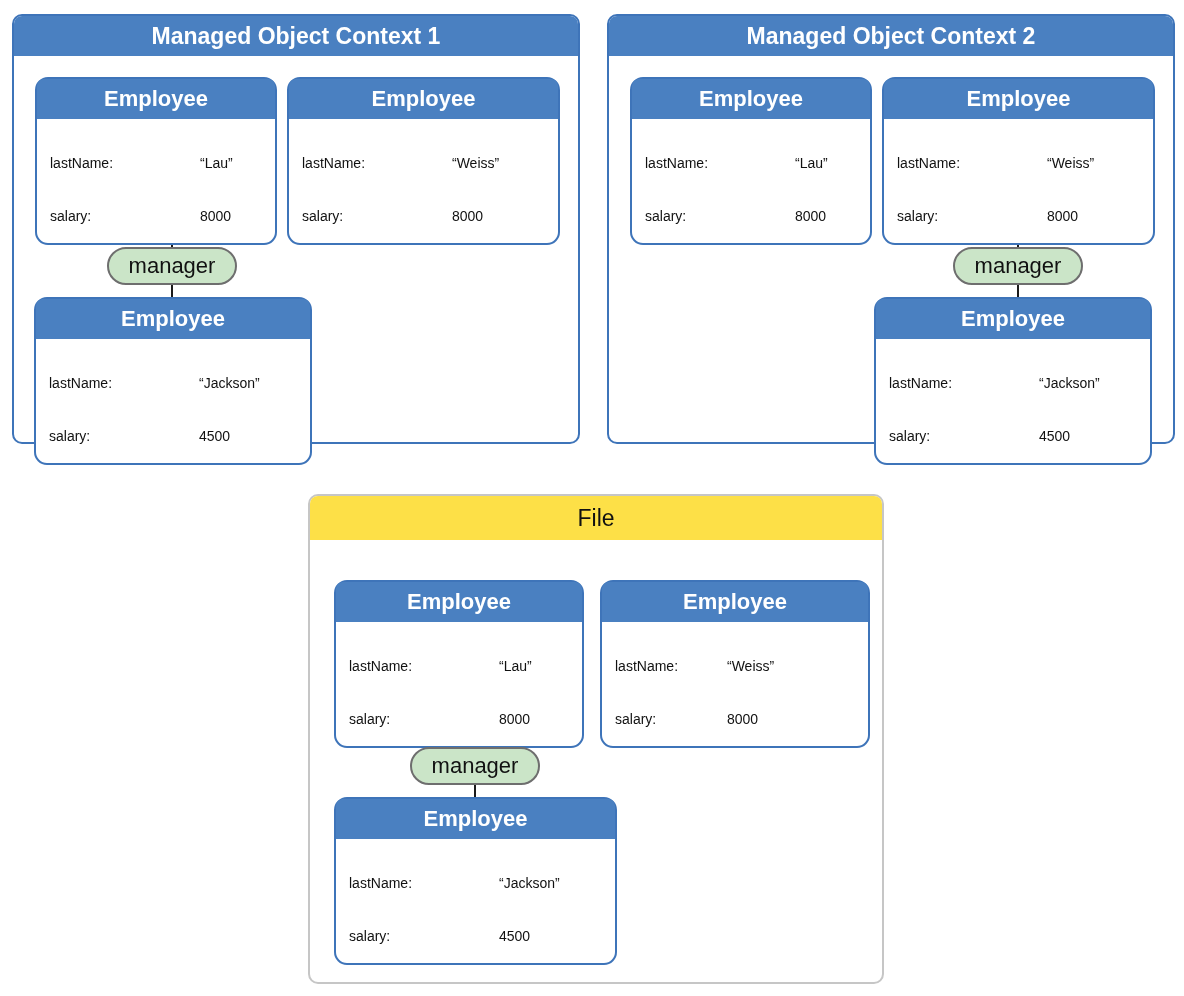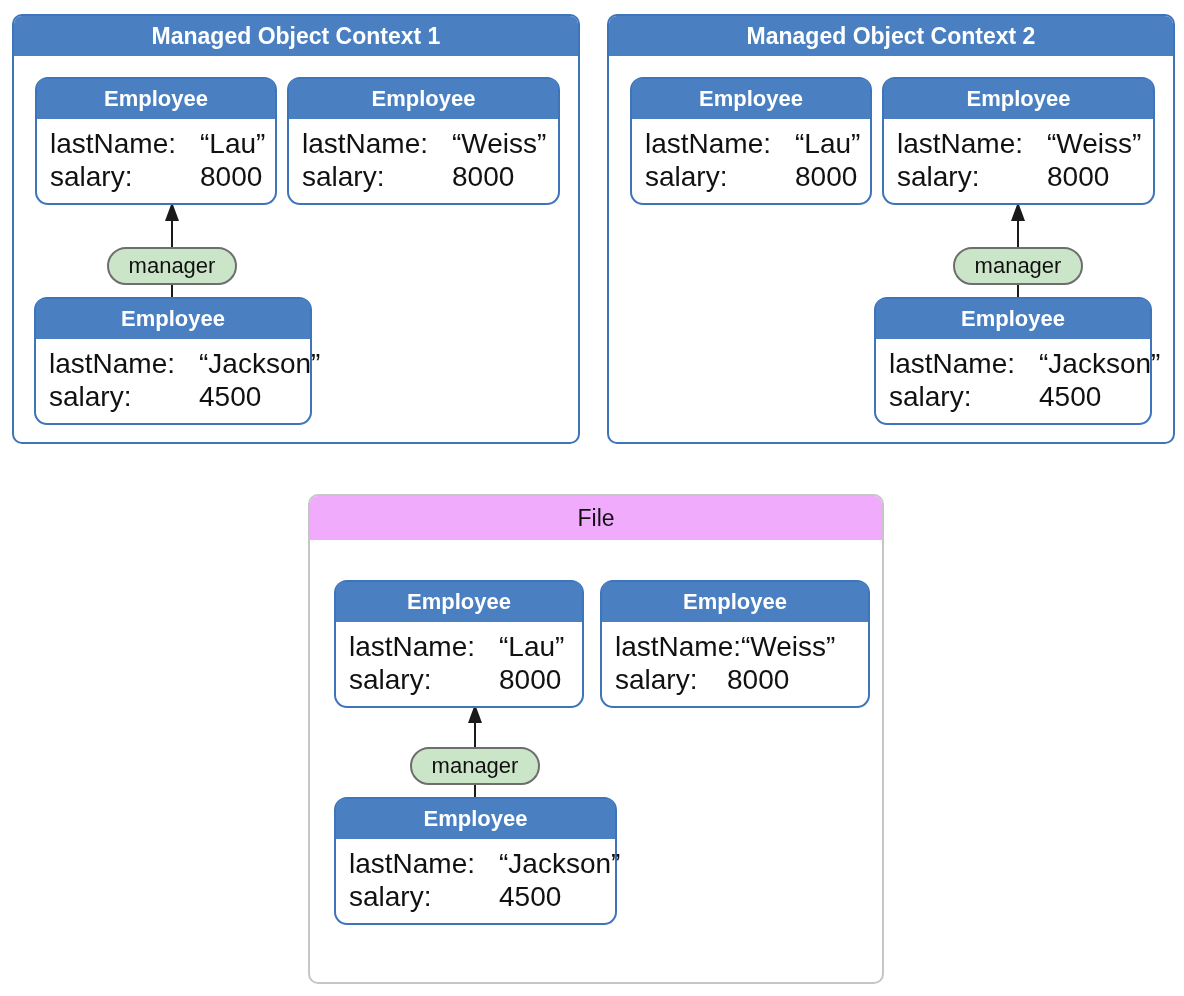--- a/index.html
+++ b/index.html
@@ -32,21 +32,21 @@
   }
   .ctx.blue .ctx-head {
     height: 40px;
     background: #4A80C1;
     color: #ffffff;
     font-size: 23px;
     font-weight: bold;
   }
   .ctx.gray .ctx-head {
     height: 44px;
-    background: #f0abfc;
+    background: #fde047;
     color: #111111;
     font-size: 23px;
     font-weight: normal;
   }
 
   
   .card {
     position: absolute;
     border: 2px solid #3E74B9;
     border-radius: 13px;
@@ -62,23 +62,24 @@
     display: flex;
     align-items: center;
     justify-content: center;
     border-top-left-radius: 7px;
     border-top-right-radius: 7px;
   }
   .card-body { padding: 8px 13px 10px 13px; }
   .frow {
     display: flex;
     white-space: nowrap;
-    font-size: 28px;
+    font-size: 14px;
     color: #111111;
     line-height: 33px;
+    margin-top: 20px;
   }
   .lbl { flex: 0 0 150px; }
   .tight .lbl { flex-basis: 112px; }
 
   
   .rel-pill {
     position: absolute;
     width: 130px;
     height: 38px;
     background: #CBE5C8;

